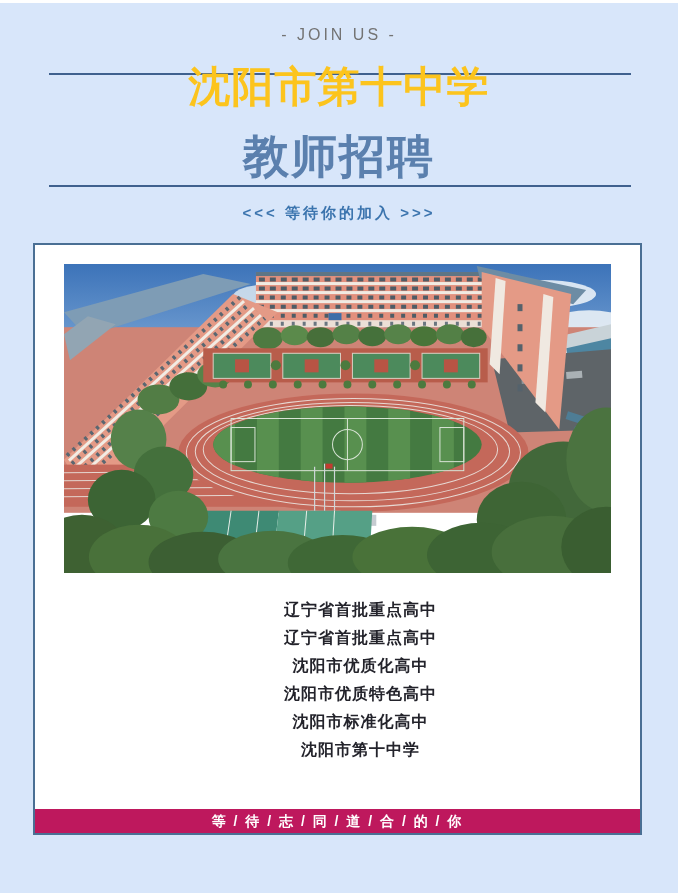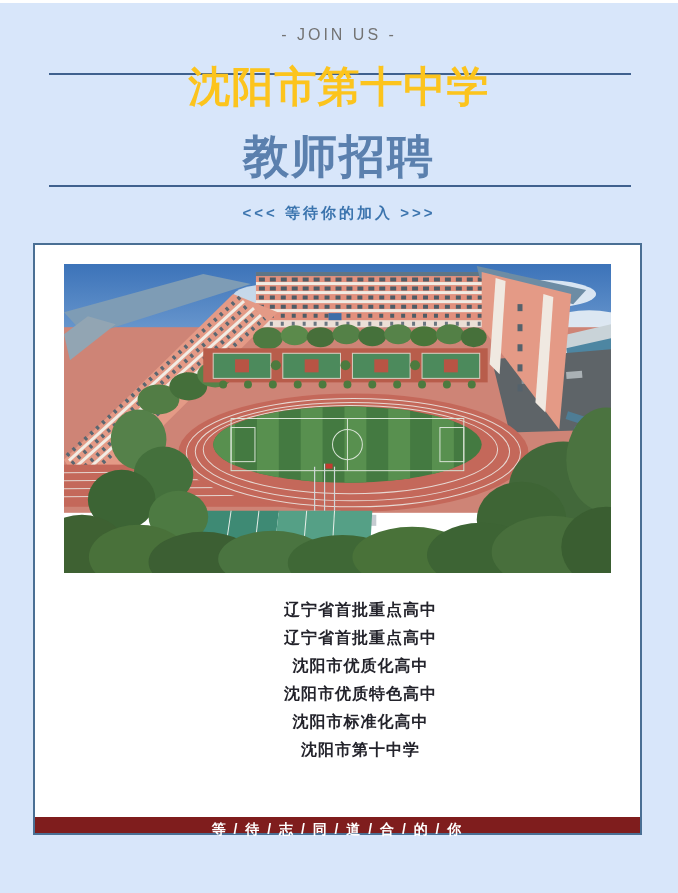--- a/index.html
+++ b/index.html
@@ -17,22 +17,22 @@
           color:#5b80ae;font-size:46px;font-weight:bold;letter-spacing:2px;line-height:1;}
   .tagline{position:absolute;top:204px;left:0;width:100%;text-align:center;
           color:#3b74ae;font-size:15px;font-weight:bold;letter-spacing:3px;}
   .card{position:absolute;left:33px;top:243px;width:609px;height:592px;box-sizing:border-box;
           background:#ffffff;border:2px solid #4a6f94;}
   .photo{position:absolute;left:29px;top:19px;width:547px;height:309px;overflow:hidden;}
   .photo svg{display:block;width:100%;height:100%;}
   .honors{position:absolute;left:0;right:0;top:351px;}
   .honor{height:28px;line-height:28px;text-align:center;font-size:16px;font-weight:bold;
           color:#23232b;letter-spacing:1px;padding-left:46px;}
-  .banner{position:absolute;left:0;right:0;bottom:0;height:16px;line-height:24px;
-          background:#7f1d1d;color:#ffffff;font-size:14px;font-weight:bold;
+  .banner{position:absolute;left:0;right:0;bottom:0;height:24px;line-height:24px;
+          background:#be185d;color:#ffffff;font-size:14px;font-weight:bold;
           text-align:center;letter-spacing:2px;}
 </style>
 </head>
 <body>
 
 <div class="page">
   <div class="top-strip"></div>
 
   <div class="kicker">- JOIN US -</div>
   <div class="divider d1"></div>

